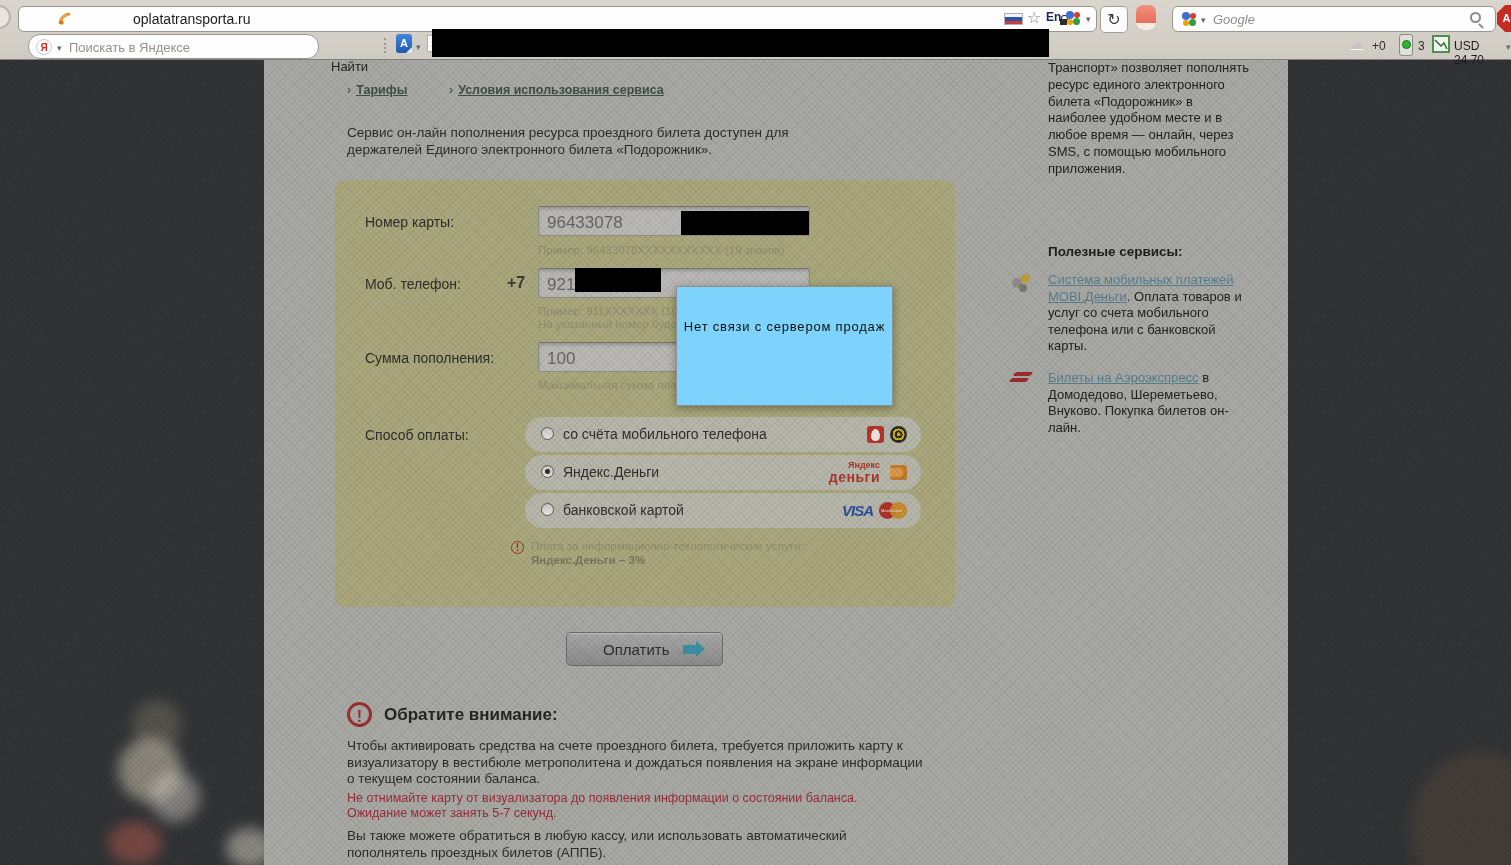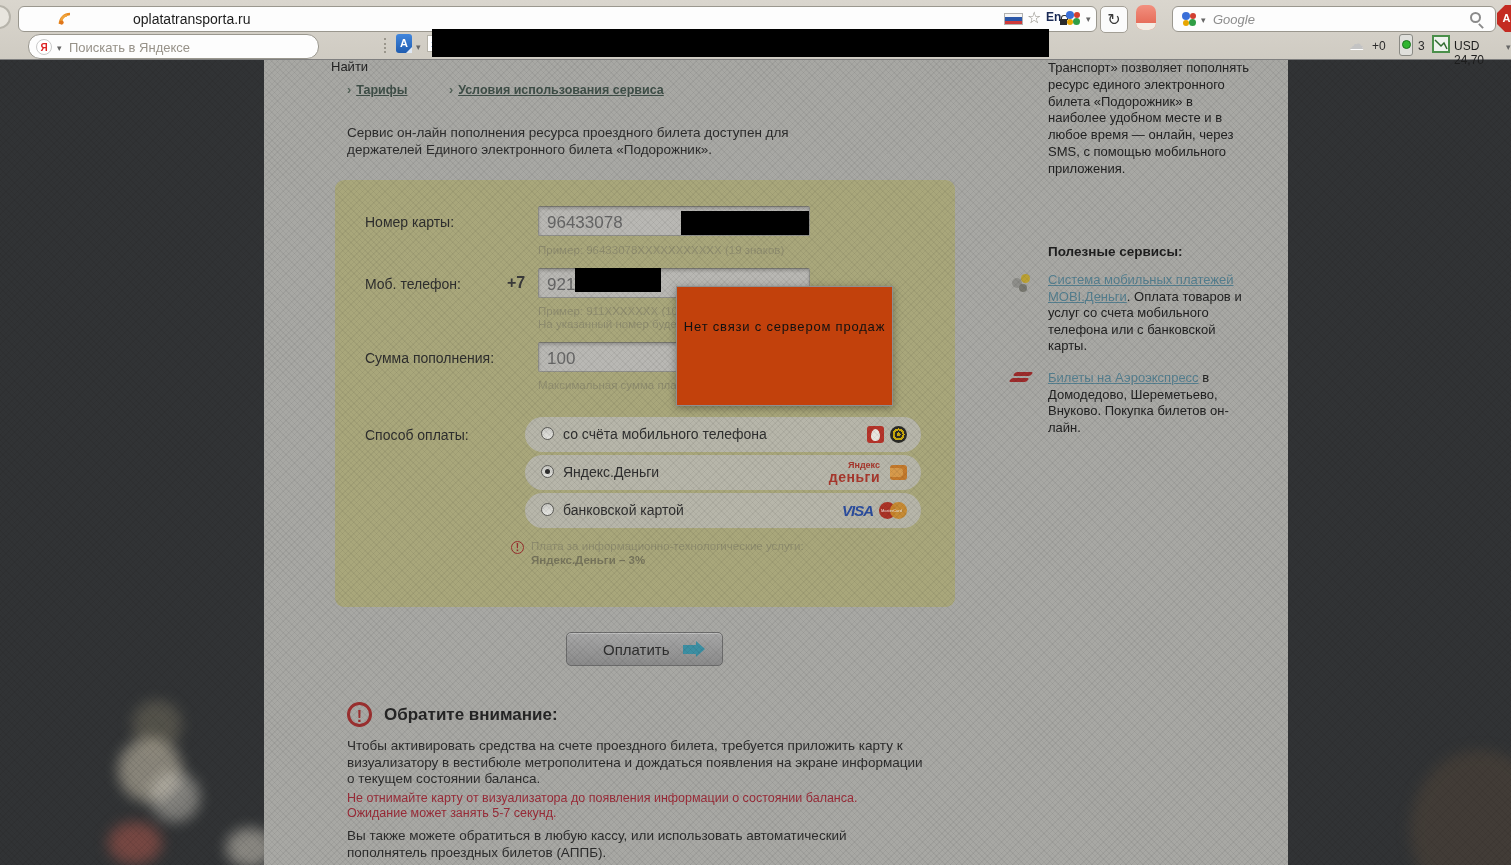--- a/index.html
+++ b/index.html
@@ -166,21 +166,21 @@
   .mobi-ic { position:absolute; left:748px; top:214px; width:24px; height:20px; }
   .mobi-ic i { position:absolute; border-radius:50%; }
   .mobi-ic .m1{left:0;top:4px;width:10px;height:10px;background:#8e8e8a;}
   .mobi-ic .m2{left:9px;top:0;width:9px;height:9px;background:#bba133;}
   .mobi-ic .m3{left:7px;top:10px;width:8px;height:8px;background:#77776f;}
   .aero-ic { position:absolute; left:746px; top:312px; width:26px; height:12px; }
   .aero-ic i { position:absolute; height:4px; background:#9d2c2c; border-radius:2px; transform:skewX(-35deg); }
   .aero-ic .a1{left:4px;top:0;width:18px;} .aero-ic .a2{left:0;top:6px;width:18px;}
 
   
-  .dialog { position:absolute; left:676px; top:286px; width:217px; height:120px; background:#c2410c;
+  .dialog { position:absolute; left:676px; top:286px; width:217px; height:120px; background:#7dd3fc;
             border:1px solid #8f8f8f; box-shadow:0 2px 8px rgba(0,0,0,0.35); z-index:200; }
   .dialog-msg { position:absolute; left:0; top:32px; width:100%; text-align:center; font-size:13px;
                 letter-spacing:0.8px; color:#111; }
   .dialog-foot { position:absolute; left:0; bottom:0; width:100%; height:50px; background:#f1f1ef;
                  border-top:1px solid #e2e2e0; }
   .ok-btn { position:absolute; left:124px; top:6px; width:66px; height:22px; background:#d6d3ca;
             border:1px solid #4a4a4a; box-shadow:inset 1px 1px 0 #f6f5f1, inset -1px -1px 0 #98958b;
             font-size:13px; color:#111; text-align:center; line-height:20px;
             font-family:"Liberation Sans",sans-serif; }
 </style>

